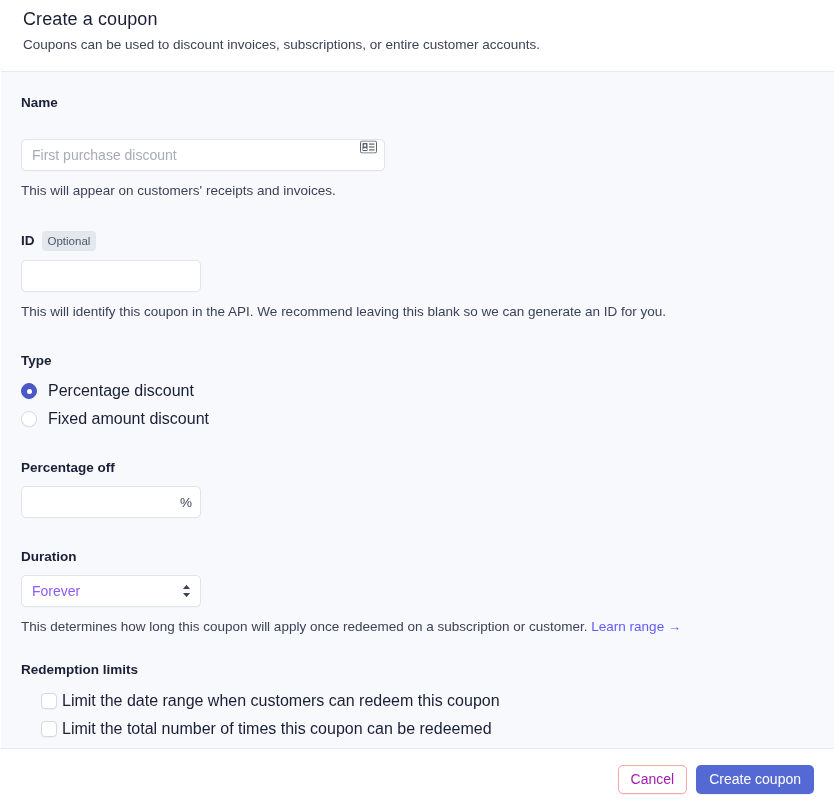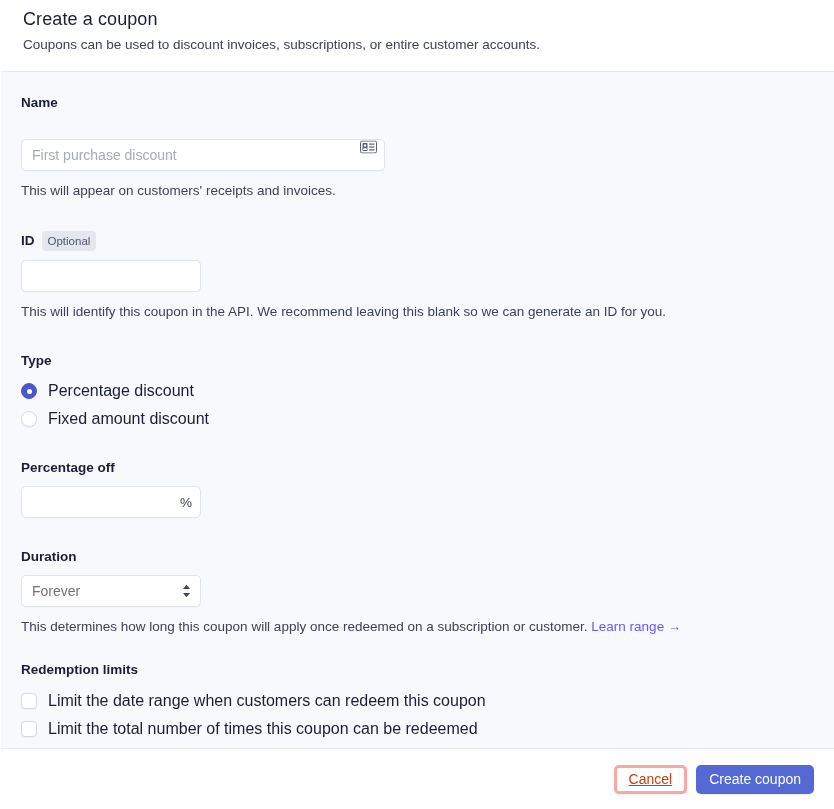--- a/index.html
+++ b/index.html
@@ -179,21 +179,21 @@
   }
 
   
   .select-wrap {
     position: relative;
     display: inline-block;
   }
   .select-box {
     font-family: "Liberation Sans", sans-serif;
     font-size: 14px;
-    color: #737373;
+    color: #8b5cf6;
     background: #ffffff;
     border: 1px solid #e0e4eb;
     border-radius: 5px;
     height: 32px;
     width: 180px;
     padding: 0 30px 0 10px;
     display: flex;
     align-items: center;
     box-shadow: 0 1px 1px rgba(0,0,0,0.02);
   }
@@ -204,23 +204,24 @@
     transform: translateY(-50%);
     width: 9px;
     height: 15px;
     pointer-events: none;
   }
 
   
   .check-row {
     display: flex;
     align-items: center;
-    gap: 11px;
+    gap: 5px;
     height: 26px;
     margin-bottom: 2px;
+    margin-left: 20px;
   }
   .checkbox {
     width: 16px;
     height: 16px;
     border-radius: 4px;
     background: #ffffff;
     border: 1px solid #d5dae1;
     flex: 0 0 auto;
     box-shadow: 0 1px 1px rgba(0,0,0,0.04);
   }
@@ -245,24 +246,23 @@
     padding: 0 12px;
     display: inline-flex;
     align-items: center;
     justify-content: center;
     cursor: pointer;
     border: 1px solid transparent;
     white-space: nowrap;
   }
   .btn-secondary {
     background: #ffffff;
-    color: #c2410c;
-    border: 3px solid #fca5a5;
+    color: #a21caf;
+    border: 1px solid #fca5a5;
     box-shadow: 0 1px 1px rgba(0,0,0,0.06);
-    text-decoration: underline;
   }
   .btn-primary {
     background: #5469d4;
     color: #ffffff;
     box-shadow: 0 1px 1px rgba(0,0,0,0.08);
   }
 </style>
 </head>
 <body>
 

